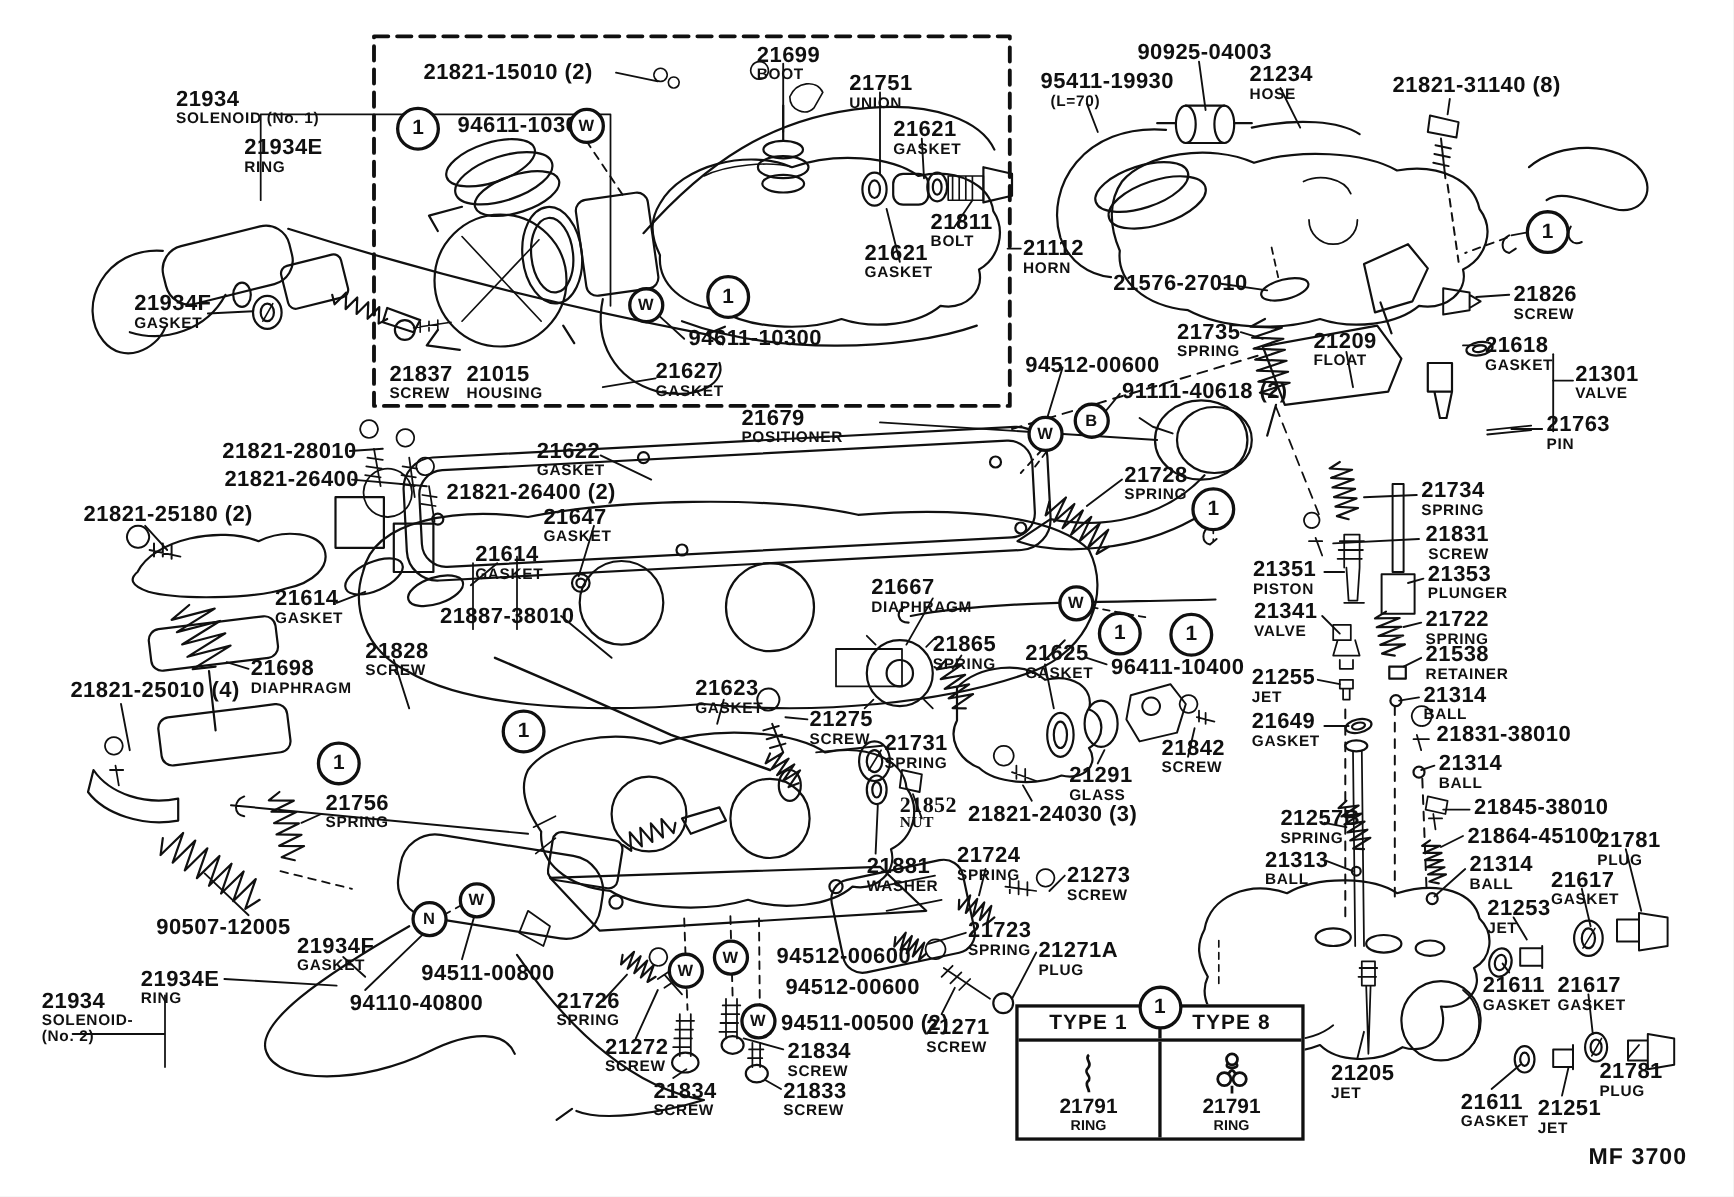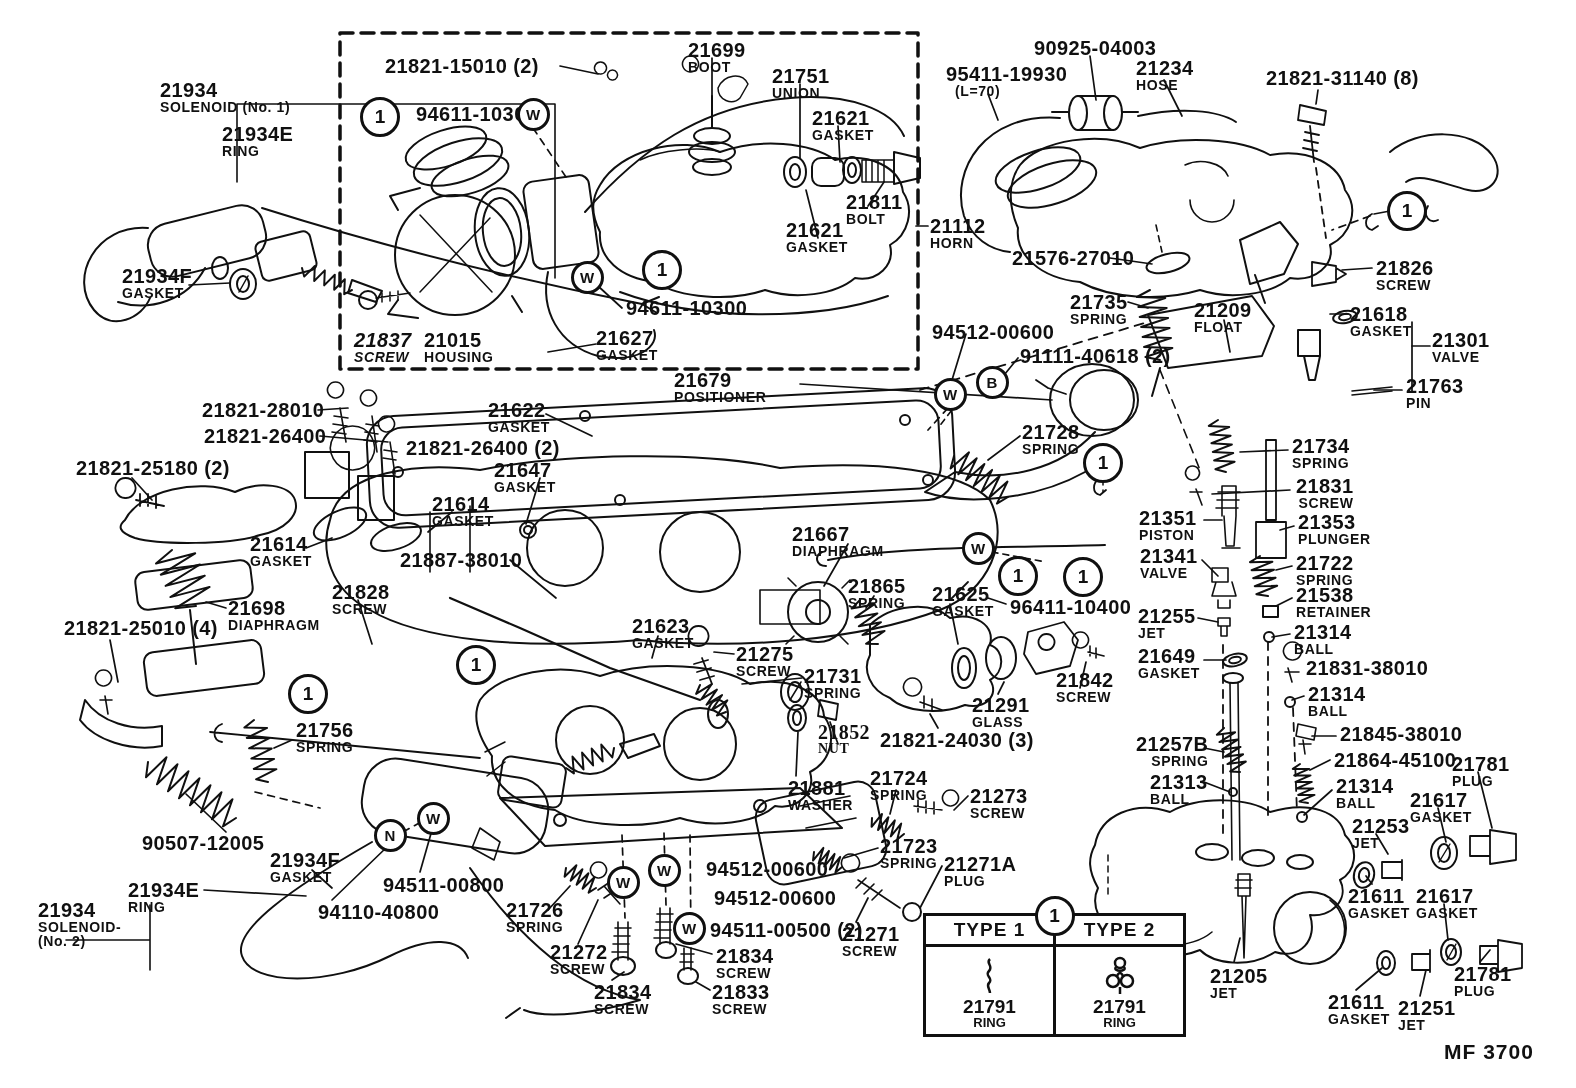--- a/index.html
+++ b/index.html
@@ -370,21 +370,21 @@
         <line x1="1370" y1="216" x2="1332" y2="230" stroke-width="1.7" stroke-dasharray="7 6"></line>
         <line x1="255" y1="792" x2="320" y2="808" stroke-width="1.7" stroke-dasharray="7 6"></line>
         <line x1="403" y1="832" x2="421" y2="822" stroke-width="1.7" stroke-dasharray="7 6"></line>
       </g>
   </svg>
 
   <div id="labels">
       <div class="plabel" style="left: 160px; top: 80px;"><span class="n">21934</span><span class="s">SOLENOID (No. 1)</span></div>
       <div class="plabel" style="left: 222px; top: 124px;"><span class="n">21934E</span><span class="s">RING</span></div>
       <div class="plabel" style="left: 122px; top: 266px;"><span class="n">21934F</span><span class="s">GASKET</span></div>
-      <div class="plabel" style="left: 354px; top: 330px; font-style: italic;"><span class="n">21837</span><span class="s">SCREW</span></div>
+      <div class="plabel" style="left: 354px; top: 330px;"><span class="n">21837</span><span class="s">SCREW</span></div>
       <div class="plabel" style="left: 424px; top: 330px;"><span class="n">21015</span><span class="s">HOUSING</span></div>
       <div class="plabel" style="left: 385px; top: 56px;"><span class="n">21821-15010 (2)</span></div>
       <div class="plabel" style="left: 416px; top: 104px;"><span class="n">94611-10300</span></div>
       <div class="plabel" style="left: 688px; top: 40px;"><span class="n">21699</span><span class="s">BOOT</span></div>
       <div class="plabel" style="left: 772px; top: 66px;"><span class="n">21751</span><span class="s">UNION</span></div>
       <div class="plabel" style="left: 812px; top: 108px;"><span class="n">21621</span><span class="s">GASKET</span></div>
       <div class="plabel" style="left: 846px; top: 192px;"><span class="n">21811</span><span class="s">BOLT</span></div>
       <div class="plabel" style="left: 786px; top: 220px;"><span class="n">21621</span><span class="s">GASKET</span></div>
       <div class="plabel" style="left: 626px; top: 298px;"><span class="n">94611-10300</span></div>
       <div class="plabel" style="left: 596px; top: 328px;"><span class="n">21627</span><span class="s">GASKET</span></div>
@@ -440,21 +440,21 @@
       <div class="plabel" style="left: 1140px; top: 546px;"><span class="n">21341</span><span class="s">VALVE</span></div>
       <div class="plabel" style="left: 1296px; top: 553px;"><span class="n">21722</span><span class="s">SPRING</span></div>
       <div class="plabel" style="left: 1296px; top: 585px;"><span class="n">21538</span><span class="s">RETAINER</span></div>
       <div class="plabel" style="left: 1138px; top: 606px;"><span class="n">21255</span><span class="s">JET</span></div>
       <div class="plabel" style="left: 1294px; top: 622px;"><span class="n">21314</span><span class="s">BALL</span></div>
       <div class="plabel" style="left: 1138px; top: 646px;"><span class="n">21649</span><span class="s">GASKET</span></div>
       <div class="plabel" style="left: 1306px; top: 658px;"><span class="n">21831-38010</span></div>
       <div class="plabel" style="left: 1308px; top: 684px;"><span class="n">21314</span><span class="s">BALL</span></div>
       <div class="plabel" style="left: 1340px; top: 724px;"><span class="n">21845-38010</span></div>
       <div class="plabel" style="left: 1334px; top: 750px;"><span class="n">21864-45100</span></div>
-      <div class="plabel" style="left: 1136px; top: 734px; text-align: right;"><span class="n">21257B</span><span class="s">SPRING</span></div>
+      <div class="plabel" style="left: 1164px; top: 734px;"><span class="n">21257B</span><span class="s">SPRING</span></div>
       <div class="plabel" style="left: 1150px; top: 772px;"><span class="n">21313</span><span class="s">BALL</span></div>
       <div class="plabel" style="left: 1336px; top: 776px;"><span class="n">21314</span><span class="s">BALL</span></div>
       <div class="plabel" style="left: 1452px; top: 754px;"><span class="n">21781</span><span class="s">PLUG</span></div>
       <div class="plabel" style="left: 1410px; top: 790px;"><span class="n">21617</span><span class="s">GASKET</span></div>
       <div class="plabel" style="left: 1352px; top: 816px;"><span class="n">21253</span><span class="s">JET</span></div>
       <div class="plabel" style="left: 1348px; top: 886px;"><span class="n">21611</span><span class="s">GASKET</span></div>
       <div class="plabel" style="left: 1416px; top: 886px;"><span class="n">21617</span><span class="s">GASKET</span></div>
       <div class="plabel" style="left: 296px; top: 720px;"><span class="n">21756</span><span class="s">SPRING</span></div>
       <div class="plabel" style="left: 142px; top: 833px;"><span class="n">90507-12005</span></div>
       <div class="plabel" style="left: 270px; top: 850px;"><span class="n">21934F</span><span class="s">GASKET</span></div>
@@ -494,21 +494,21 @@
       <div class="co letter" style="left: 416.5px; top: 801.5px;">W</div>
       <div class="co letter" style="left: 647.5px; top: 853.5px;">W</div>
       <div class="co letter" style="left: 606.5px; top: 865.5px;">W</div>
       <div class="co letter" style="left: 672.5px; top: 911.5px;">W</div>
     </div>
 
   <div class="type-table">
     <div class="co num tt-badge">1</div>
     <div class="tt-head">
       <div>TYPE 1</div>
-      <div>TYPE 2</div>
+      <div>TYPE 8</div>
     </div>
     <div class="tt-body">
       <div class="tt-cell">
         <svg width="30" height="40" viewBox="0 0 30 40" fill="none" stroke="#101010" stroke-width="2.5">
           <path d="M15 2 c-5 4 4 7 -1 12 c-5 5 5 7 0 12 c-3 3 1 6 1 10"></path>
         </svg>
         <span class="tt-num">21791</span>
         <span class="tt-sub">RING</span>
       </div>
       <div class="tt-cell">

